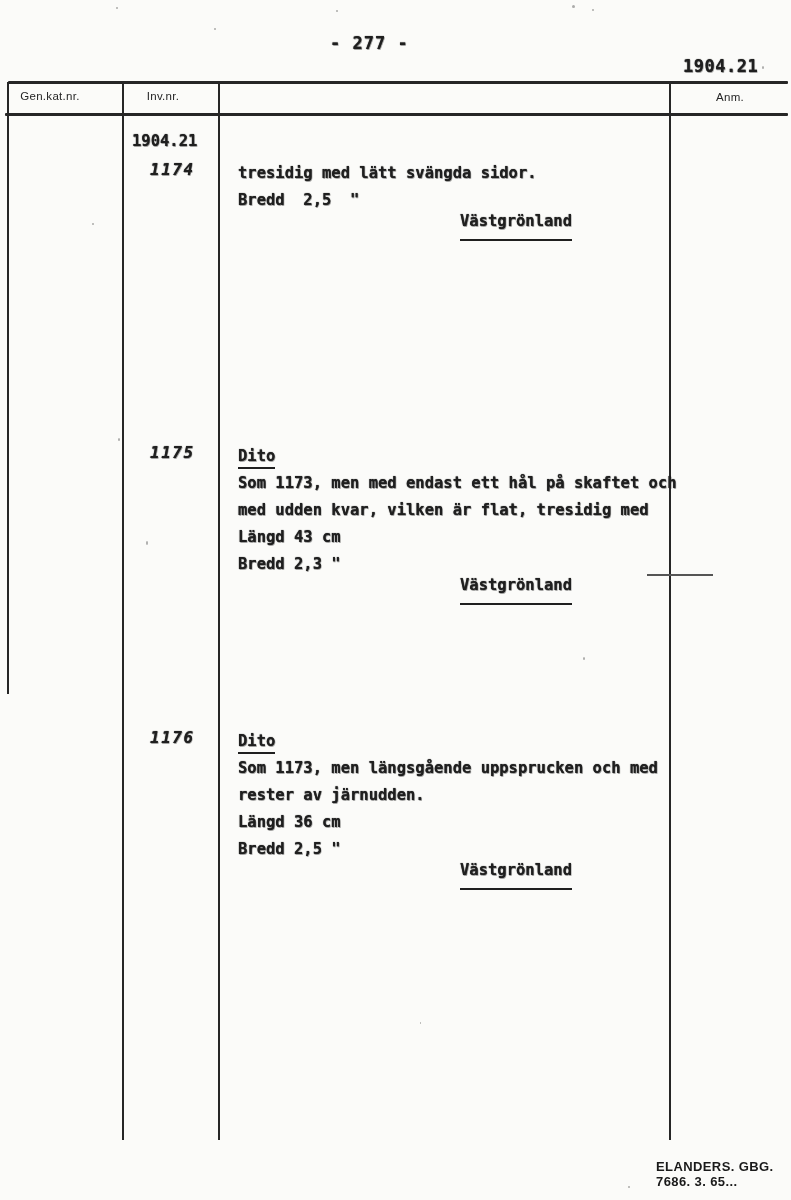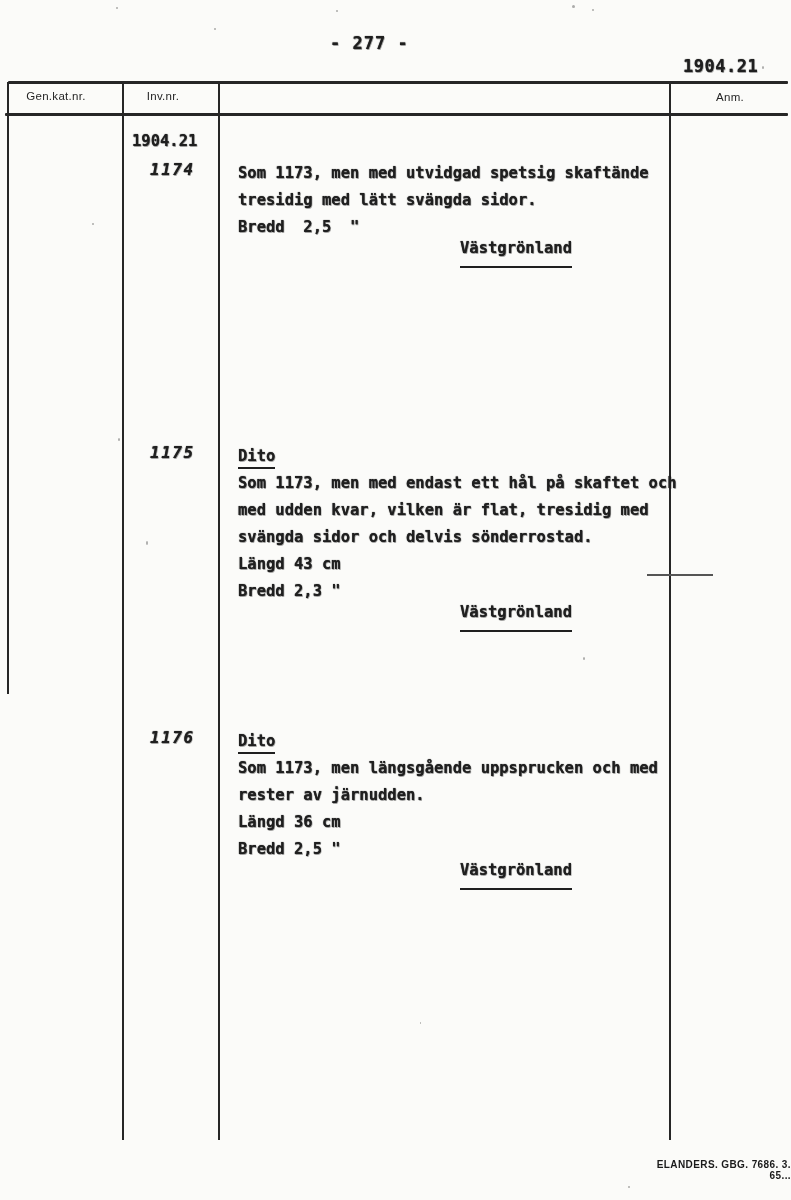--- a/index.html
+++ b/index.html
@@ -26,41 +26,41 @@
   .rule.v-left{left:7px;height:612px;}
   .rule.v1{left:122px;height:1058px;}
   .rule.v2{left:218px;height:1058px;}
   .rule.v3{left:669px;height:1058px;}
   .rule.anm-dash{left:647px;top:574px;width:66px;height:2px;background:#555;}
   
   .colhead{
     position:absolute;top:90px;font-family:"Liberation Sans",sans-serif;
     font-size:11.5px;color:#262626;text-align:center;letter-spacing:.3px;
   }
-  .colhead.c1{left:8px;width:96px;}
+  .colhead.c1{left:2px;width:96px;}
   .colhead.c2{left:116px;width:94px;}
   .colhead.c3{left:671px;width:118px;top:91px;}
   
   .entry{position:absolute;left:0;width:791px;}
   .inv-nr{position:absolute;left:150px;top:0;font-size:16px;letter-spacing:1.5px;font-style:italic;}
   .entry-text{position:absolute;left:238px;top:0;width:470px;font-size:15.5px;}
   .entry-text .row{height:27px;line-height:27px;white-space:pre;}
   .entry-text .title{
     display:inline-block;line-height:20px;
     border-bottom:2.5px solid #1f1f1f;padding-bottom:1px;
   }
   .prov-row{margin-top:-6px;height:27px;line-height:27px;}
   .prov{
     display:inline-block;margin-left:222px;line-height:20px;
     border-bottom:2.5px solid #1f1f1f;padding-bottom:8px;
   }
   
   .printer-mark{
     left:656px;top:1159px;font-family:"Liberation Sans",sans-serif;
-    font-size:10px;font-weight:700;letter-spacing:.4px;color:#1a1a1a;text-align:right;
+    font-size:13px;font-weight:700;letter-spacing:.4px;color:#1a1a1a;
   }
   
   .speck{position:absolute;background:#6a6a6a;border-radius:50%;opacity:.55;}
 </style>
 </head>
 <body>
 
 <div>
 
   <div class="abs type page-number">- 277 -</div>
@@ -76,34 +76,32 @@
 
   <div class="colhead c1">Gen.kat.nr.</div>
   <div class="colhead c2">Inv.nr.</div>
   <div class="colhead c3">Anm.</div>
 
   <div class="abs type group-ref">1904.21</div>
 
   <section class="entry type" style="top:160px">
     <div class="inv-nr">1174</div>
     <div class="entry-text">
-      <div class="row">Som 1173, men med utvidgad spetsig skaftände</div>
       <div class="row">tresidig med lätt svängda sidor.</div>
       <div class="row">Bredd  2,5  "</div>
       <div class="prov-row"><span class="prov">Västgrönland</span></div>
     </div>
   </section>
 
   <section class="entry type" style="top:443px">
     <div class="inv-nr">1175</div>
     <div class="entry-text">
       <div class="row"><span class="title">Dito</span></div>
       <div class="row">Som 1173, men med endast ett hål på skaftet och</div>
       <div class="row">med udden kvar, vilken är flat, tresidig med</div>
-      <div class="row">svängda sidor och delvis sönderrostad.</div>
       <div class="row">Längd 43 cm</div>
       <div class="row">Bredd 2,3 "</div>
       <div class="prov-row"><span class="prov">Västgrönland</span></div>
     </div>
   </section>
 
   <section class="entry type" style="top:728px">
     <div class="inv-nr">1176</div>
     <div class="entry-text">
       <div class="row"><span class="title">Dito</span></div>

